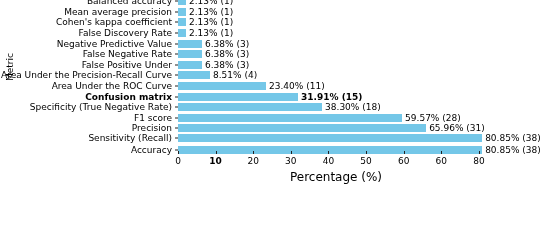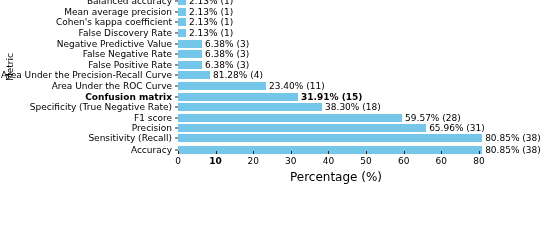--- a/index.html
+++ b/index.html
@@ -96,29 +96,29 @@
         <div class="vallabel" style="left: 24.001px;">6.38% (3)</div>
       </div>
       <div class="row" style="top: 53px;">
         <div class="ytick"></div>
         <div class="catlabel">False Negative Rate</div>
         <div class="bar" style="width: 24.001px; background: rgb(116, 199, 232);"></div>
         <div class="vallabel" style="left: 24.001px;">6.38% (3)</div>
       </div>
       <div class="row" style="top: 63.6px;">
         <div class="ytick"></div>
-        <div class="catlabel">False Positive Rate</div>
+        <div class="catlabel">False Positive Under</div>
         <div class="bar" style="width: 24.001px; background: rgb(116, 199, 232);"></div>
         <div class="vallabel" style="left: 24.001px;">6.38% (3)</div>
       </div>
       <div class="row" style="top: 74.2px;">
         <div class="ytick"></div>
         <div class="catlabel">Area Under the Precision-Recall Curve</div>
         <div class="bar" style="width: 32.0138px; background: rgb(116, 199, 232);"></div>
-        <div class="vallabel" style="left: 32.0138px;">81.28% (4)</div>
+        <div class="vallabel" style="left: 32.0138px;">8.51% (4)</div>
       </div>
       <div class="row" style="top: 84.8px;">
         <div class="ytick"></div>
         <div class="catlabel">Area Under the ROC Curve</div>
         <div class="bar" style="width: 88.0286px; background: rgb(116, 199, 232);"></div>
         <div class="vallabel" style="left: 88.0286px;">23.40% (11)</div>
       </div>
       <div class="row" style="top: 95.4px; font-weight: bold;">
         <div class="ytick"></div>
         <div class="catlabel">Confusion matrix</div>

